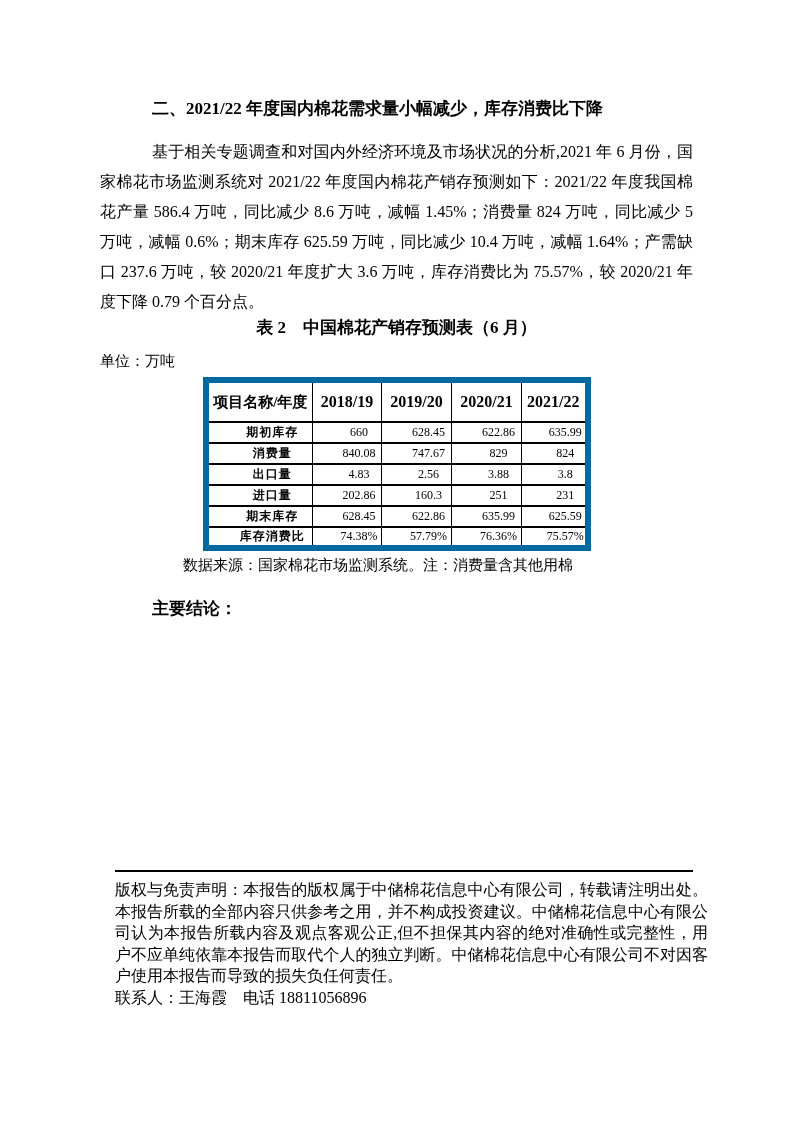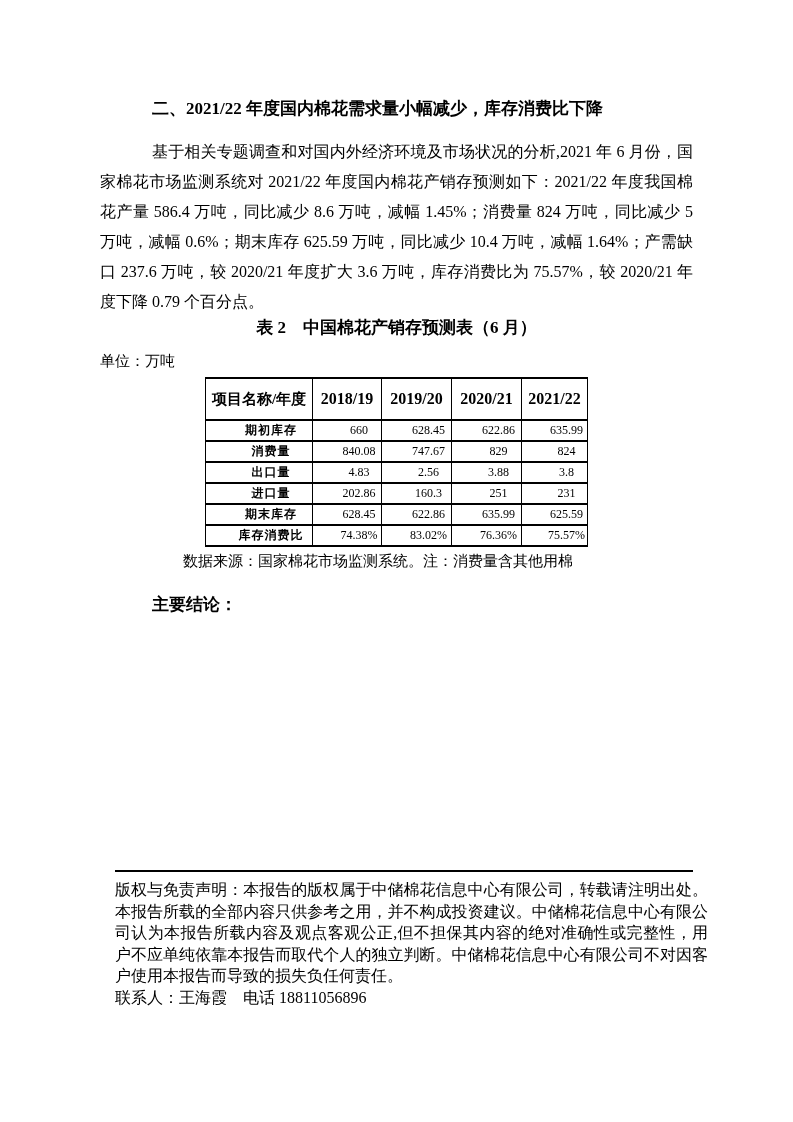--- a/index.html
+++ b/index.html
@@ -40,21 +40,21 @@
     font-size: 15px;
     line-height: 20px;
     padding-right: 58px;
     margin-top: 12px;
   }
   table.forecast {
     border-collapse: collapse;
     margin: 6px auto 0 auto;
     table-layout: fixed;
     width: 382px;
-    border: 1px solid #0369a1;
+    border: 6px solid #0369a1;
   }
   table.forecast th, table.forecast td {
     border-left: 1px solid #000;
     border-right: 1px solid #000;
     border-top: 2px solid #000;
     border-bottom: 2px solid #000;
     text-align: center;
     vertical-align: middle;
     padding: 0;
     overflow: hidden;
@@ -166,21 +166,21 @@
       <tr>
         <td class="rowlabel">期末库存</td>
         <td>628.45</td>
         <td>622.86</td>
         <td>635.99</td>
         <td>625.59</td>
       </tr>
       <tr>
         <td class="rowlabel">库存消费比</td>
         <td>74.38%</td>
-        <td>83.02%</td>
+        <td>57.79%</td>
         <td>76.36%</td>
         <td>75.57%</td>
       </tr>
     </tbody>
   </table>
 
   <div class="source-note">数据来源：国家棉花市场监测系统。注：消费量含其他用棉</div>
 
   <h2 class="conclusion-heading">主要结论：</h2>
 

